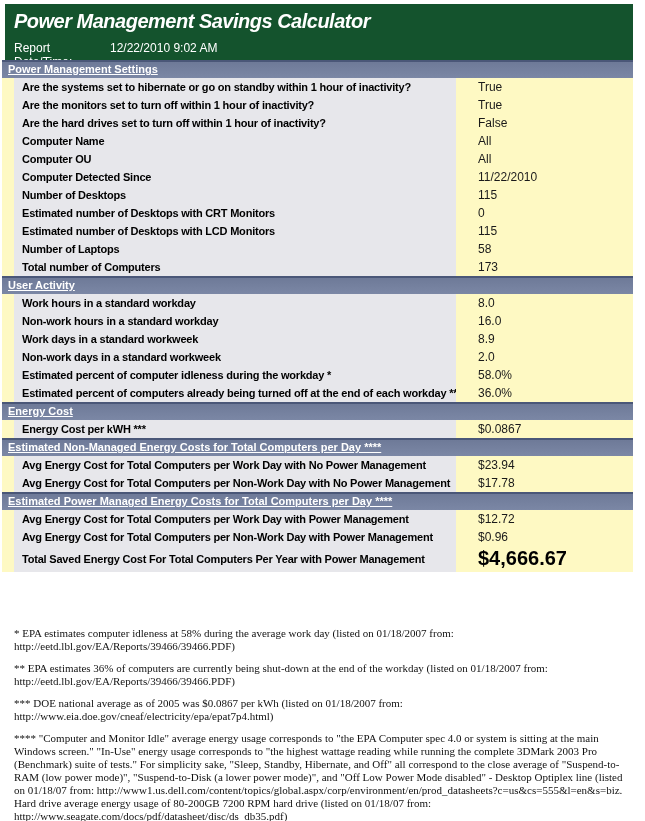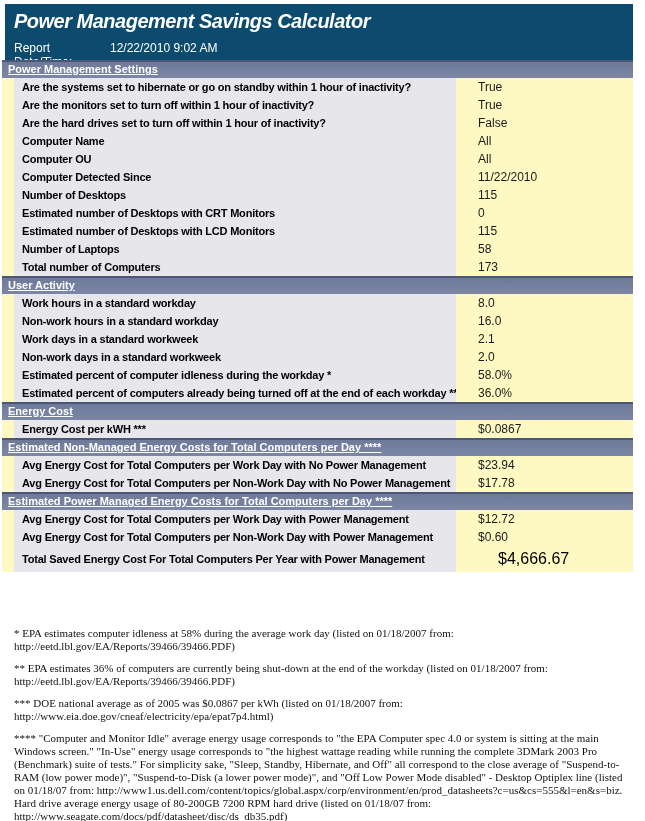--- a/index.html
+++ b/index.html
@@ -1,37 +1,37 @@
 <!DOCTYPE html>
 <html><head>
 <meta charset="utf-8">
 <style>
   * { margin:0; padding:0; box-sizing:border-box; }
   html,body { background:#ffffff; }
   body { font-family:"Liberation Sans", sans-serif; color:#000; }
   .page { position:relative; width:645px; height:821px; background:#fff; overflow:hidden; }
 
   
-  .report-header { position:absolute; left:5px; top:4px; width:628px; height:56px; background:#0c4a6e; color:#fff; }
+  .report-header { position:absolute; left:5px; top:4px; width:628px; height:56px; background:#14532d; color:#fff; }
   .report-title { font-size:20px; font-weight:bold; font-style:italic; letter-spacing:-0.5px; padding:6px 0 0 9px; white-space:nowrap; }
   .date-line { display:flex; font-size:12px; padding:8px 0 0 9px; }
   .date-label { width:96px; }
   .date-value { }
 
   
   .report-table { position:absolute; left:2px; top:60px; width:631px; }
   .section-bar { height:18px; border-top:2px solid #4A5778; background:linear-gradient(180deg,#6E7A98,#7B87A5);
                  color:#fff; font-weight:bold; font-size:11px; line-height:15px; padding-left:6px; white-space:nowrap;text-decoration:underline; }
   .data-row { display:flex; height:18px; background:#fef9c3; }
   .cell-label { margin-left:12px; width:442px; background:#E7E7EB; font-weight:bold; font-size:11px;
                 line-height:18px; padding-left:8px; white-space:nowrap; overflow:hidden; letter-spacing:-0.2px; }
   .cell-value { font-size:12px; line-height:18px; padding-left:22px; color:#1a1a1a; white-space:nowrap; }
   .data-row.big { height:26px; }
   .data-row.big .cell-label { line-height:26px; }
-  .data-row.big .cell-value { font-weight:normal; font-size:16px; line-height:25px; color:#000;margin-left:20px; }
+  .data-row.big .cell-value { font-weight:bold; font-size:20px; line-height:25px; color:#000; }
 
   
   .footnotes { position:absolute; left:14px; top:627px; width:614px; }
   .footnote { font-size:11px; line-height:13px; margin-bottom:9px; overflow-wrap:break-word; color:#111;font-family:Liberation Serif, serif; }
 </style>
 </head>
 <body>
 
 <div class="page">
 
@@ -93,21 +93,21 @@
       <div class="data-row">
         <div class="cell-label">Work hours in a standard workday</div>
         <div class="cell-value">8.0</div>
       </div>
       <div class="data-row">
         <div class="cell-label">Non-work hours in a standard workday</div>
         <div class="cell-value">16.0</div>
       </div>
       <div class="data-row">
         <div class="cell-label">Work days in a standard workweek</div>
-        <div class="cell-value">2.1</div>
+        <div class="cell-value">8.9</div>
       </div>
       <div class="data-row">
         <div class="cell-label">Non-work days in a standard workweek</div>
         <div class="cell-value">2.0</div>
       </div>
       <div class="data-row">
         <div class="cell-label">Estimated percent of computer idleness during the workday *</div>
         <div class="cell-value">58.0%</div>
       </div>
       <div class="data-row">
@@ -128,21 +128,21 @@
         <div class="cell-label">Avg Energy Cost for Total Computers per Non-Work Day with No Power Management</div>
         <div class="cell-value">$17.78</div>
       </div>
       <div class="section-bar">Estimated Power Managed Energy Costs for Total Computers per Day ****</div>
       <div class="data-row">
         <div class="cell-label">Avg Energy Cost for Total Computers per Work Day with Power Management</div>
         <div class="cell-value">$12.72</div>
       </div>
       <div class="data-row">
         <div class="cell-label">Avg Energy Cost for Total Computers per Non-Work Day with Power Management</div>
-        <div class="cell-value">$0.60</div>
+        <div class="cell-value">$0.96</div>
       </div>
       <div class="data-row big">
         <div class="cell-label">Total Saved Energy Cost For Total Computers Per Year with Power Management</div>
         <div class="cell-value">$4,666.67</div>
       </div>
     </div>
 
   <div class="footnotes" id="footnotes">
       <div class="footnote">* EPA estimates computer idleness at 58% during the average work day (listed on 01/18/2007 from: http://eetd.lbl.gov/EA/Reports/39466/39466.PDF)</div>
       <div class="footnote">** EPA estimates 36% of computers are currently being shut-down at the end of the workday (listed on 01/18/2007 from: http://eetd.lbl.gov/EA/Reports/39466/39466.PDF)</div>

